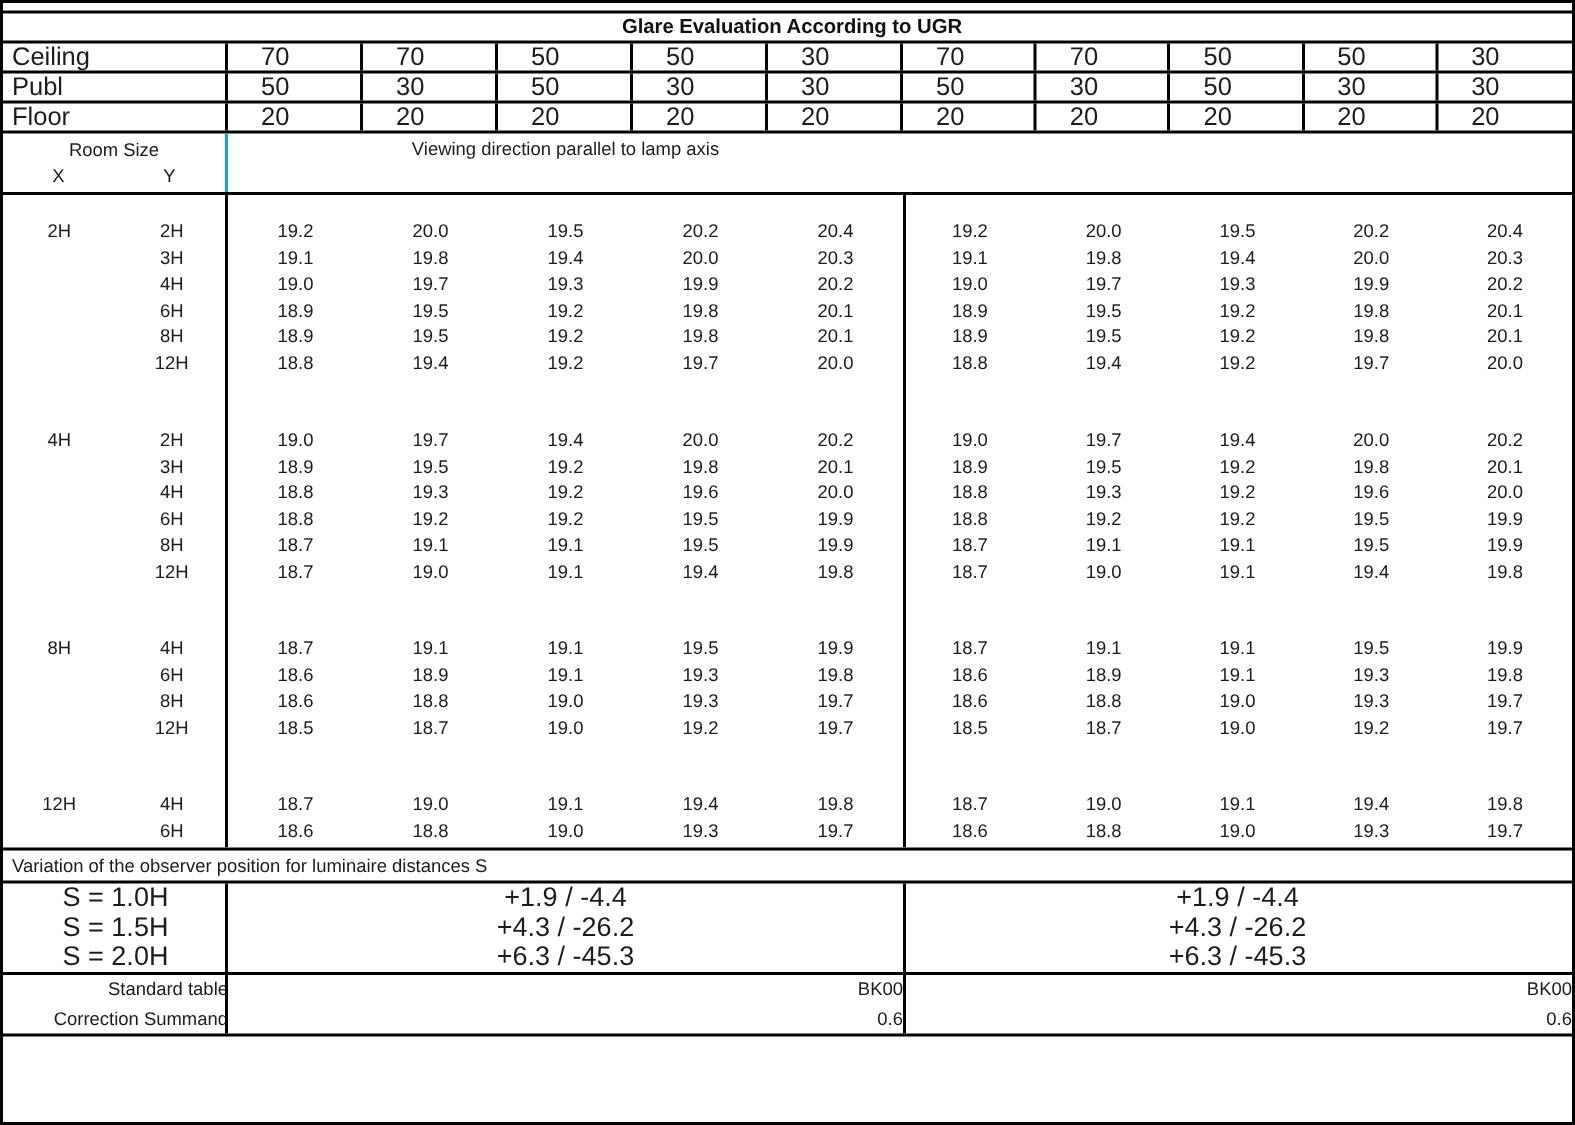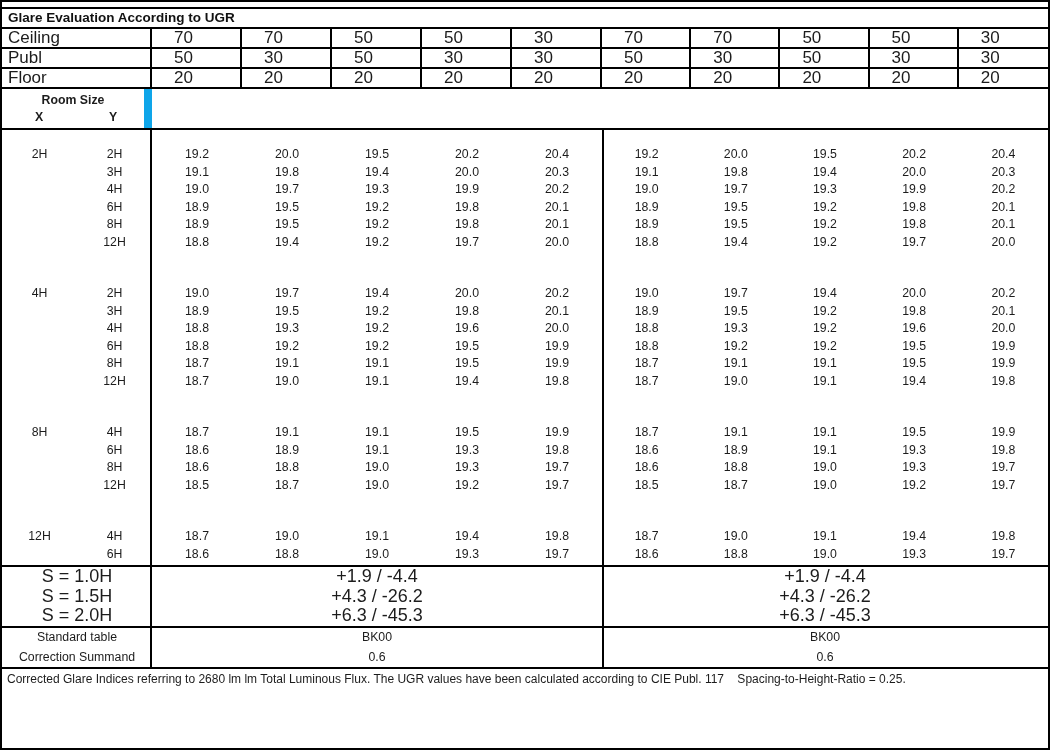--- a/index.html
+++ b/index.html
@@ -15,41 +15,42 @@
   }
   .top-gap { height: 5px; }
 
   .title-bar {
     height: 22px;
     border-top: 2px solid #000;
     border-bottom: 2px solid #000;
     font-size: 13.5px; font-weight: bold;
     line-height: 18px; padding-left: 6px;
     color: #111;
+    text-align: center;
   }
 
   
   .surface-row {
     display: grid;
     grid-template-columns: 150px repeat(5, 90px) repeat(5, 89.2px);
     height: 20px; border-bottom: 2px solid #000;
     font-size: 17px; line-height: 18px;
   }
   .surface-row .lbl { padding-left: 6px; border-right: 2px solid #000; }
   .surface-row .val { text-align: left; border-right: 2px solid #000; padding-left: 22px; }
   .surface-row .val:last-child { border-right: none; }
 
   
   .head-row {
     display: grid;
     grid-template-columns: 150px 450px 446px;
     height: 41px; border-bottom: 2px solid #000;
     font-size: 12.3px;
   }
-  .head-room { border-right: 8px solid #0ea5e9; font-weight: bold; }
+  .head-room { border-right: 2px solid #0ea5e9; }
   .head-room .rs { text-align: center; height: 20px; line-height: 22px; }
   .head-room .xy { display: grid; grid-template-columns: 74px 74px; height: 19px; line-height: 17px; }
   .head-room .xy span { text-align: center; }
   .head-dir { text-align: center; padding-top: 3px; }
   .head-dir.left { border-right: 2px solid #000; }
 
   
   .data-area {
     position: relative;
     height: 437px;
@@ -84,21 +85,21 @@
   }
 
   
   .var-section { position: relative; height: 61px; border-bottom: 2px solid #000; font-size: 18px; }
   .vrow { display: grid; grid-template-columns: 150px 450px 446px; height: 19.66px; line-height: 19.66px; }
   .vrow span { text-align: center; }
 
   
   .sum-section { position: relative; height: 41px; border-bottom: 2px solid #000; font-size: 12.3px; }
   .srow { display: grid; grid-template-columns: 150px 450px 446px; height: 19.5px; line-height: 19.5px; }
-  .srow span { text-align: center; }
+  .srow span { text-align: right; }
 
   
   .footer {
     height: 57px; padding: 3px 5px;
     font-size: 12px; line-height: 15px;
     white-space: pre-wrap;
   }
 </style>
 </head>
 <body>
@@ -149,20 +150,21 @@
   </div>
 
   <div class="head-row">
     <div class="head-room">
       <div class="rs">Room Size</div>
       <div class="xy">
         <span>X</span>
         <span>Y</span>
       </div>
     </div>
+    <div class="head-dir">Viewing direction parallel to lamp axis</div>
   </div>
 
   <div class="data-area">
     <div class="vline l1"></div>
     <div class="vline l2"></div>
 
     <div class="block">
       <span class="x-label">2H</span>
       <div class="drow">
         <span class="xcol"></span>
@@ -435,20 +437,21 @@
           <span class="cell">19.7</span>
           <span class="cell">18.5</span>
           <span class="cell">18.7</span>
           <span class="cell">19.0</span>
           <span class="cell">19.2</span>
           <span class="cell">19.7</span>
       </div>
     </div>
   </div>
 
+  <div class="variation-row">Variation of the observer position for luminaire distances S</div>
 
   <div class="var-section">
     <div class="vline l1"></div>
     <div class="vline l2"></div>
     <div class="vrow">
       <span>S = 1.0H</span>
       <span>+1.9 / -4.4</span>
       <span>+1.9 / -4.4</span>
     </div>
       <div class="vrow">
@@ -471,14 +474,13 @@
       <span>BK00</span>
       <span>BK00</span>
     </div>
       <div class="srow">
       <span>Correction Summand</span>
       <span>0.6</span>
       <span>0.6</span>
     </div>
   </div>
 
-  <div class="footer">Corrected Glare Indices referring to 2680 lm lm Total Luminous Flux. The UGR values have been calculated according to CIE Publ. 117    Spacing-to-Height-Ratio = 0.25.</div>
 </div>
 
 </body></html>

